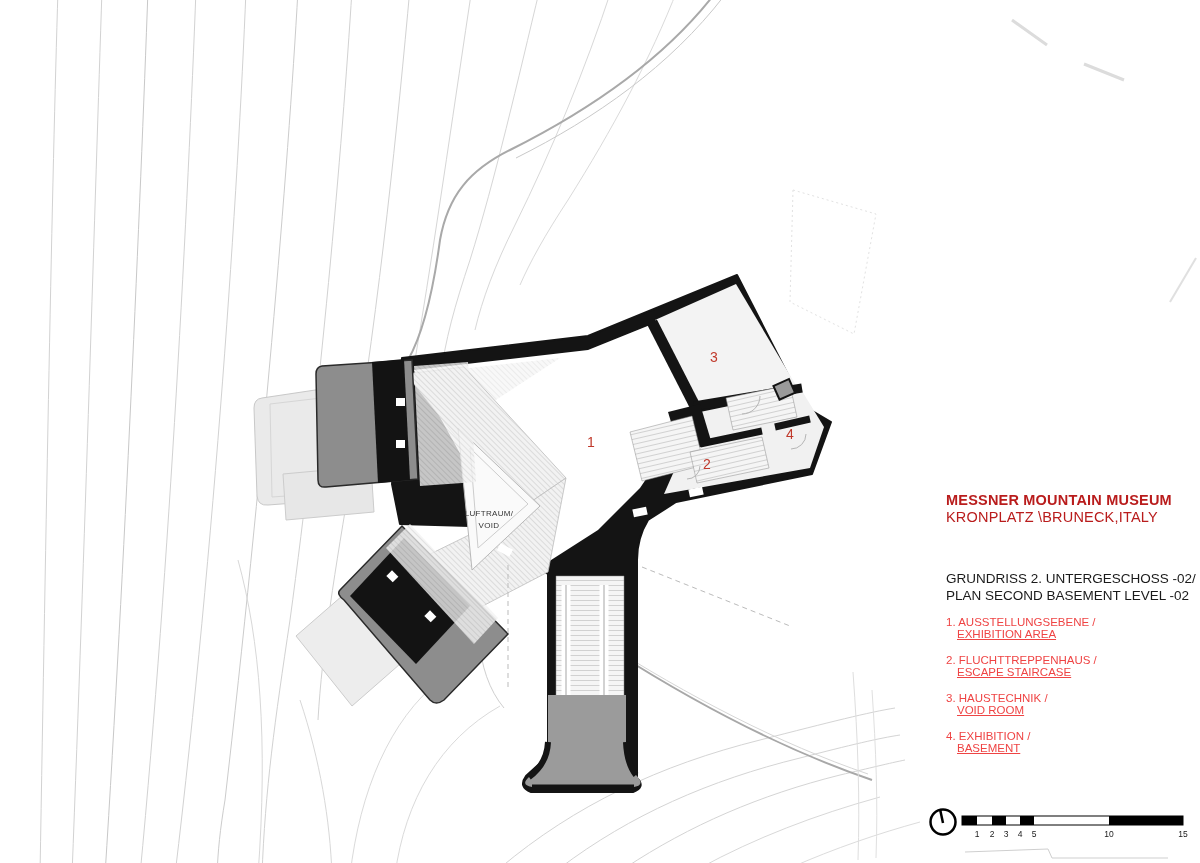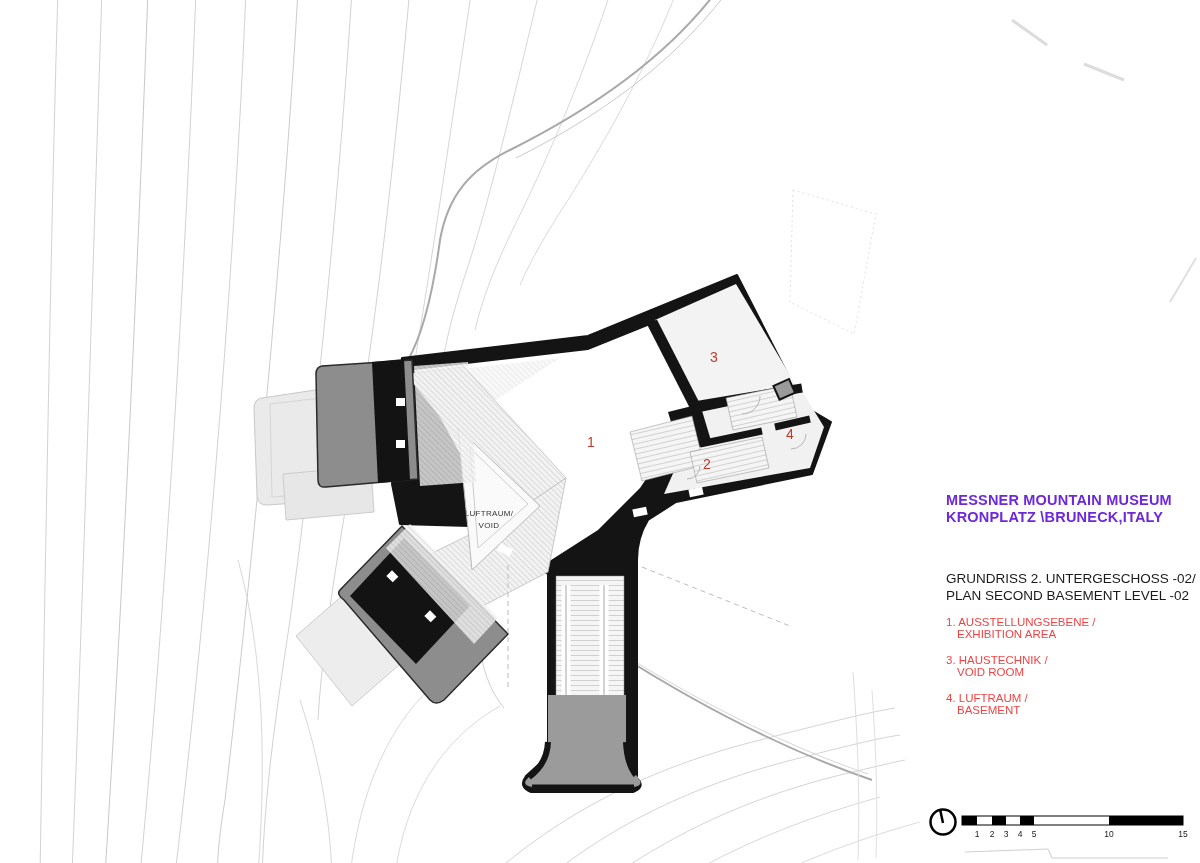--- a/index.html
+++ b/index.html
@@ -1,25 +1,25 @@
 <!DOCTYPE html>
 <html><head>
 <meta charset="utf-8">
 <style>
   html,body{margin:0;padding:0;background:#ffffff;}
   #stage{position:relative;width:1200px;height:863px;background:#ffffff;overflow:hidden;
          font-family:"Liberation Sans", sans-serif;}
   #plan-svg{position:absolute;left:0;top:0;}
-  .titleblock{position:absolute;left:946px;top:492px;width:250px;color:#6d28d9;}
+  .titleblock{position:absolute;left:946px;top:492px;width:250px;color:#b91c1c;}
   .t-bold{font-size:14.5px;font-weight:bold;line-height:17px;letter-spacing:.2px;}
-  .t-reg{font-size:14.5px;font-weight:bold;line-height:17px;letter-spacing:.2px;}
+  .t-reg{font-size:14.5px;font-weight:normal;line-height:17px;letter-spacing:.2px;}
   .plantitle{position:absolute;left:946px;top:571px;width:260px;font-size:13.5px;line-height:16.5px;color:#1a1a1a;}
   .legend{position:absolute;left:946px;top:616px;width:250px;color:#ef4444;}
   .leg-item{margin-bottom:14px;font-size:11.5px;line-height:12px;}
-  .leg-item .l2{padding-left:11px;}
+  .leg-item .l2{padding-left:11px;text-decoration:underline;}
   svg text{font-family:"Liberation Sans", sans-serif;}
 </style>
 </head>
 <body>
 
 <div id="stage">
 
 <svg id="plan-svg" width="1200" height="863" viewBox="0 0 1200 863">
   <defs>
     <pattern id="hatchFine" width="4" height="4" patternUnits="userSpaceOnUse" patternTransform="rotate(-45)">
@@ -206,22 +206,26 @@
   <div>GRUNDRISS 2. UNTERGESCHOSS -02/</div>
   <div>PLAN SECOND BASEMENT LEVEL -02</div>
 </div>
 
 <div class="legend">
   <div class="leg-item">
     <div><span>1.</span> <span>AUSSTELLUNGSEBENE /</span></div>
     <div class="l2">EXHIBITION AREA</div>
   </div>
   <div class="leg-item">
+    <div><span>2.</span> <span>FLUCHTTREPPENHAUS /</span></div>
+    <div class="l2">ESCAPE STAIRCASE</div>
+  </div>
+  <div class="leg-item">
     <div><span>3.</span> <span>HAUSTECHNIK /</span></div>
     <div class="l2">VOID ROOM</div>
   </div>
   <div class="leg-item">
-    <div><span>4.</span> <span>LUFTRAUM /</span></div>
+    <div><span>4.</span> <span>EXHIBITION /</span></div>
     <div class="l2">BASEMENT</div>
   </div>
 </div>
 
 </div>
 
 </body></html>

